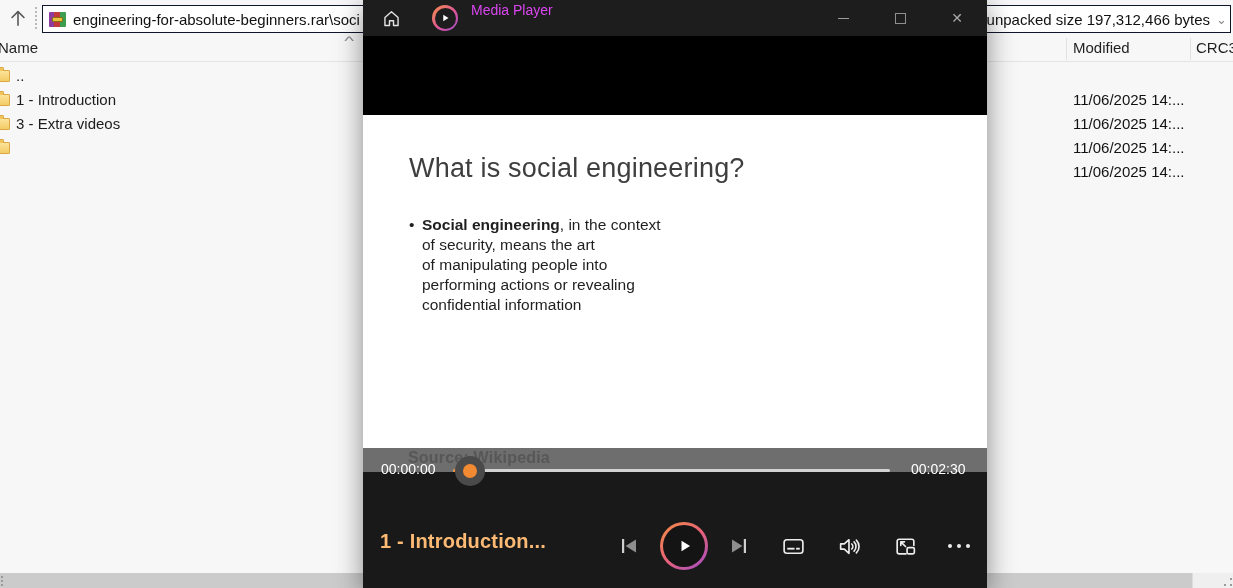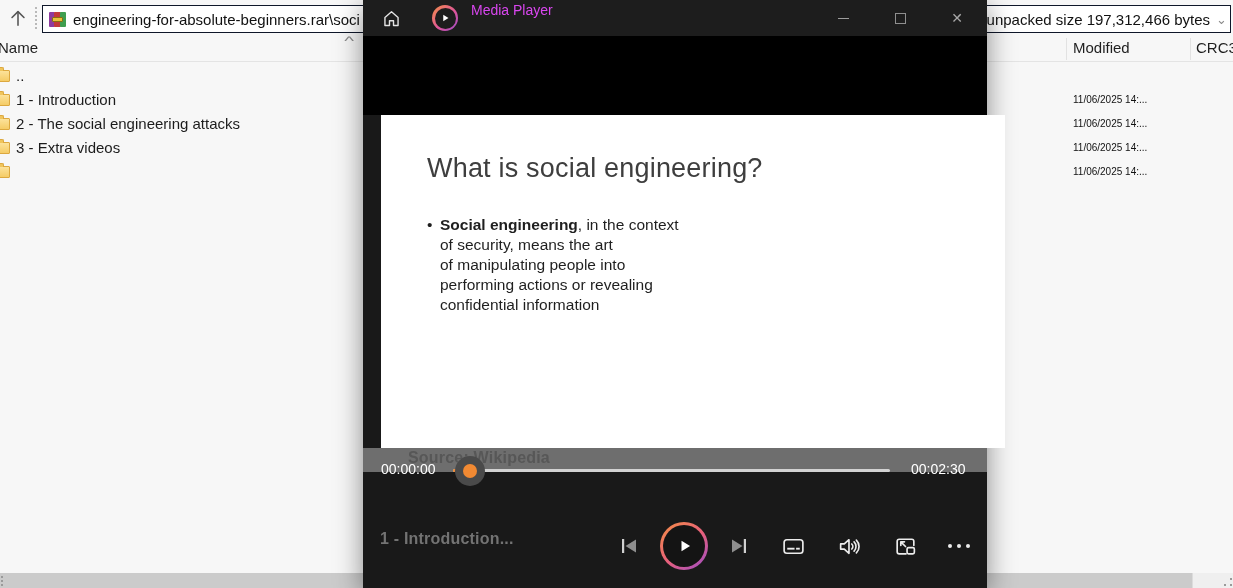--- a/index.html
+++ b/index.html
@@ -39,21 +39,21 @@
   .wr-h-sep  { top:2px; width:0; height:22px; border-left:1px solid #e2e2e2; }
 
   .wr-list { left:0; top:64px; width:362px; }
   .wr-row { position:relative; height:24px; line-height:24px; font-size:15px; padding-left:16px; white-space:nowrap; cursor:default; }
   .folder-ico { position:absolute; left:-5px; top:6px; width:15px; height:12px;
     background:linear-gradient(180deg,#fce29a 0%,#f5cc66 100%);
     border:1px solid #dca83f; border-radius:1px; }
   .folder-ico::before { content:""; position:absolute; left:-1px; top:-4px; width:7px; height:3px;
     background:#f0c55c; border:1px solid #dca83f; border-bottom:none; border-radius:2px 2px 0 0; }
 
-  .wr-dates { left:1073px; top:88px; font-size:10px; color:#111; }
+  .wr-dates { left:1073px; top:88px; font-size:15px; color:#111; }
   .wr-date-row { height:24px; line-height:24px; white-space:nowrap; }
   .wr-frags { left:980px; top:64px; font-size:13px; color:#3a6491; }
   .wr-frag-row { height:24px; line-height:24px; width:8px; overflow:hidden; }
 
   .wr-statusbar { left:0; top:573px; width:1233px; height:15px; background:#cbcbcb; }
   .wr-status-right { left:1192px; top:573px; width:41px; height:15px; background:#efefef; border-left:1px solid #dcdcdc; }
   .wr-grip2 { left:1px; top:576px; width:4px; height:10px; border-left:2px dotted #9a9a9a; }
   .wr-resize-grip { left:1224px; top:578px; width:8px; height:8px;
     background:
       radial-gradient(circle at 7px 1px, #9a9a9a 1px, transparent 1.4px),
@@ -69,37 +69,37 @@
     background:linear-gradient(135deg,#f49043 0%,#e0569a 55%,#9b4dca 100%);
     display:flex; align-items:center; justify-content:center; }
   .mp-appicon .inner { width:21px; height:21px; border-radius:50%; background:#1d1d1d; display:flex; align-items:center; justify-content:center; }
   .mp-title { left:108px; top:2px; font-size:14px; color:#d946ef; }
   .mp-winbtn { top:0; width:46px; height:36px; background:none; border:none; display:flex; align-items:center; justify-content:center; color:#a0a0a0; }
   .mp-min-glyph { width:11px; height:0; border-top:1.4px solid #9c9c9c; }
   .mp-max-glyph { width:11px; height:11px; border:1.2px solid #8f8f8f; }
   .mp-close-glyph { font-size:14px; color:#a8a8a8; line-height:1; }
 
   .mp-letterbox { left:0; top:36px; width:624px; height:79px; background:#000; }
-  .mp-slide { left:0; top:115px; width:624px; height:333px; background:#ffffff;margin-left:18px; }
+  .mp-slide { left:0; top:115px; width:624px; height:333px; background:#ffffff; }
   .slide-title { position:absolute; left:46px; top:38px; font-size:27px; font-weight:300; color:#3e3e3e; letter-spacing:0.2px; }
   .slide-bullets { position:absolute; left:46px; top:100px; width:280px; font-size:15.5px; line-height:20px; color:#1f1f1f; }
   .slide-line { position:relative; padding-left:13px; }
   .slide-line .dot { position:absolute; left:0; top:0; }
   .mp-grayband { left:0; top:448px; width:624px; height:24px; background:#6e6e6e; }
   .mp-source { position:absolute; left:45px; top:1px; font-size:16px; font-weight:bold; color:#575757; letter-spacing:0.2px; }
 
   .mp-time { top:461px; font-size:14px; color:#fff; }
   .mp-time-left { left:18px; }
   .mp-time-right { left:548px; }
   .mp-track { left:90px; top:469px; width:437px; height:3px; background:#d2d2d2; border-radius:2px; }
   .mp-played { left:90px; top:469px; width:12px; height:3px; background:#f28a33; border-radius:2px; }
   .mp-knob { left:92px; top:456px; width:30px; height:30px; border-radius:50%; background:#4a4a4a; display:flex; align-items:center; justify-content:center; }
   .mp-knob .dot { width:14px; height:14px; border-radius:50%; background:#f28a33; }
 
-  .mp-nowplaying { left:17px; top:530px; font-size:16px; font-weight:bold; color:#737373; letter-spacing:0.2px; }
+  .mp-nowplaying { left:17px; top:530px; font-size:20px; font-weight:bold; color:#fdba74; letter-spacing:0.2px; }
   .mp-ctl { top:526px; width:40px; height:40px; background:none; border:none; display:flex; align-items:center; justify-content:center; }
   .mp-play-btn { left:297px; top:522px; width:48px; height:48px; border:none; border-radius:50%;
     background:linear-gradient(140deg,#f49043 0%,#e8607b 52%,#9b4dca 100%);
     display:flex; align-items:center; justify-content:center; padding:0; }
   .mp-play-btn .inner { width:42px; height:42px; border-radius:50%; background:#141414; display:flex; align-items:center; justify-content:center; }
   .mp-dots { display:flex; gap:5px; }
   .mp-dots i { width:4px; height:4px; border-radius:50%; background:#ececec; }
 </style>
 </head>
 <body>
@@ -141,24 +141,20 @@
   </div>
 
   <div class="abs wr-list">
     <div class="wr-row">
       <span class="folder-ico"></span>
       <span>..</span>
     </div>
     <div class="wr-row">
       <span class="folder-ico"></span>
       <span>1 - Introduction</span>
-    </div>
-    <div class="wr-row">
-      <span class="folder-ico"></span>
-      <span>2 - The social engineering attacks</span>
     </div>
     <div class="wr-row">
       <span class="folder-ico"></span>
       <span>3 - Extra videos</span>
     </div>
     <div class="wr-row">
       <span class="folder-ico"></span>
     </div>
   </div>
 

